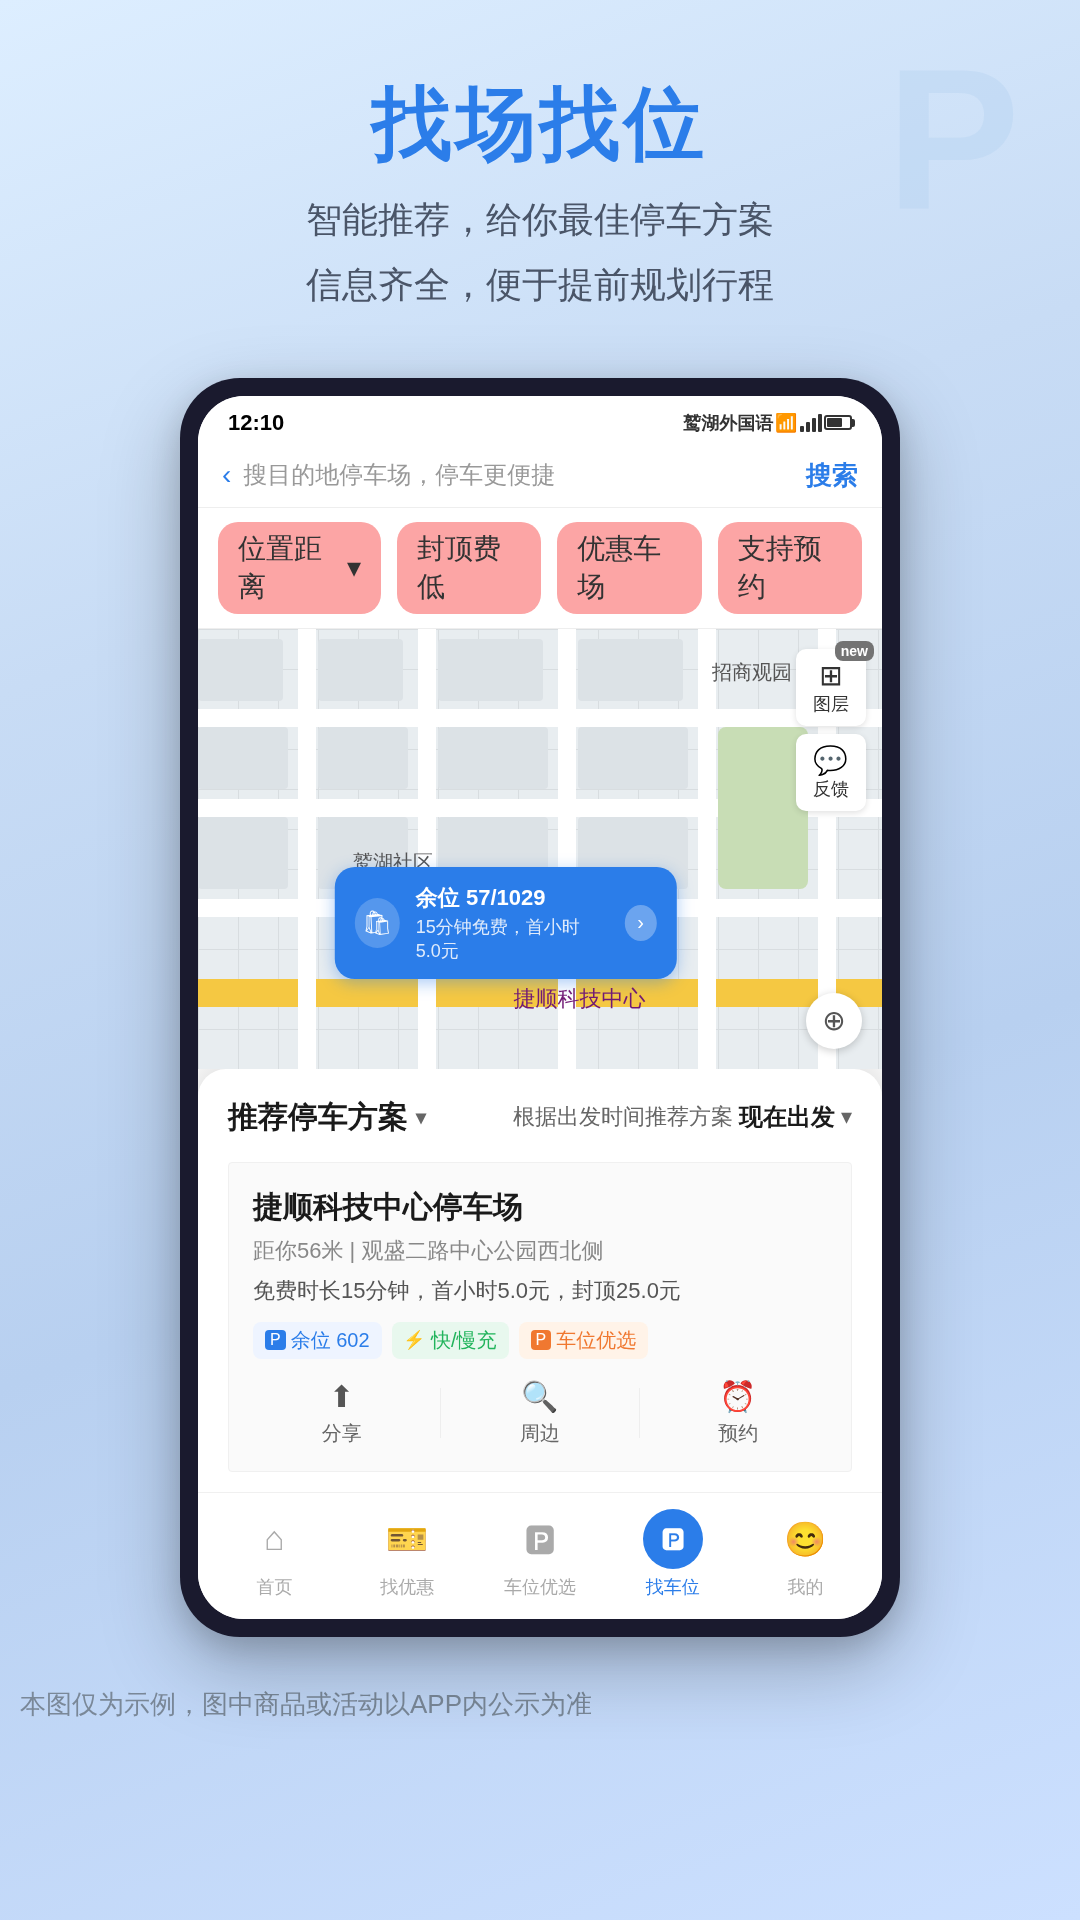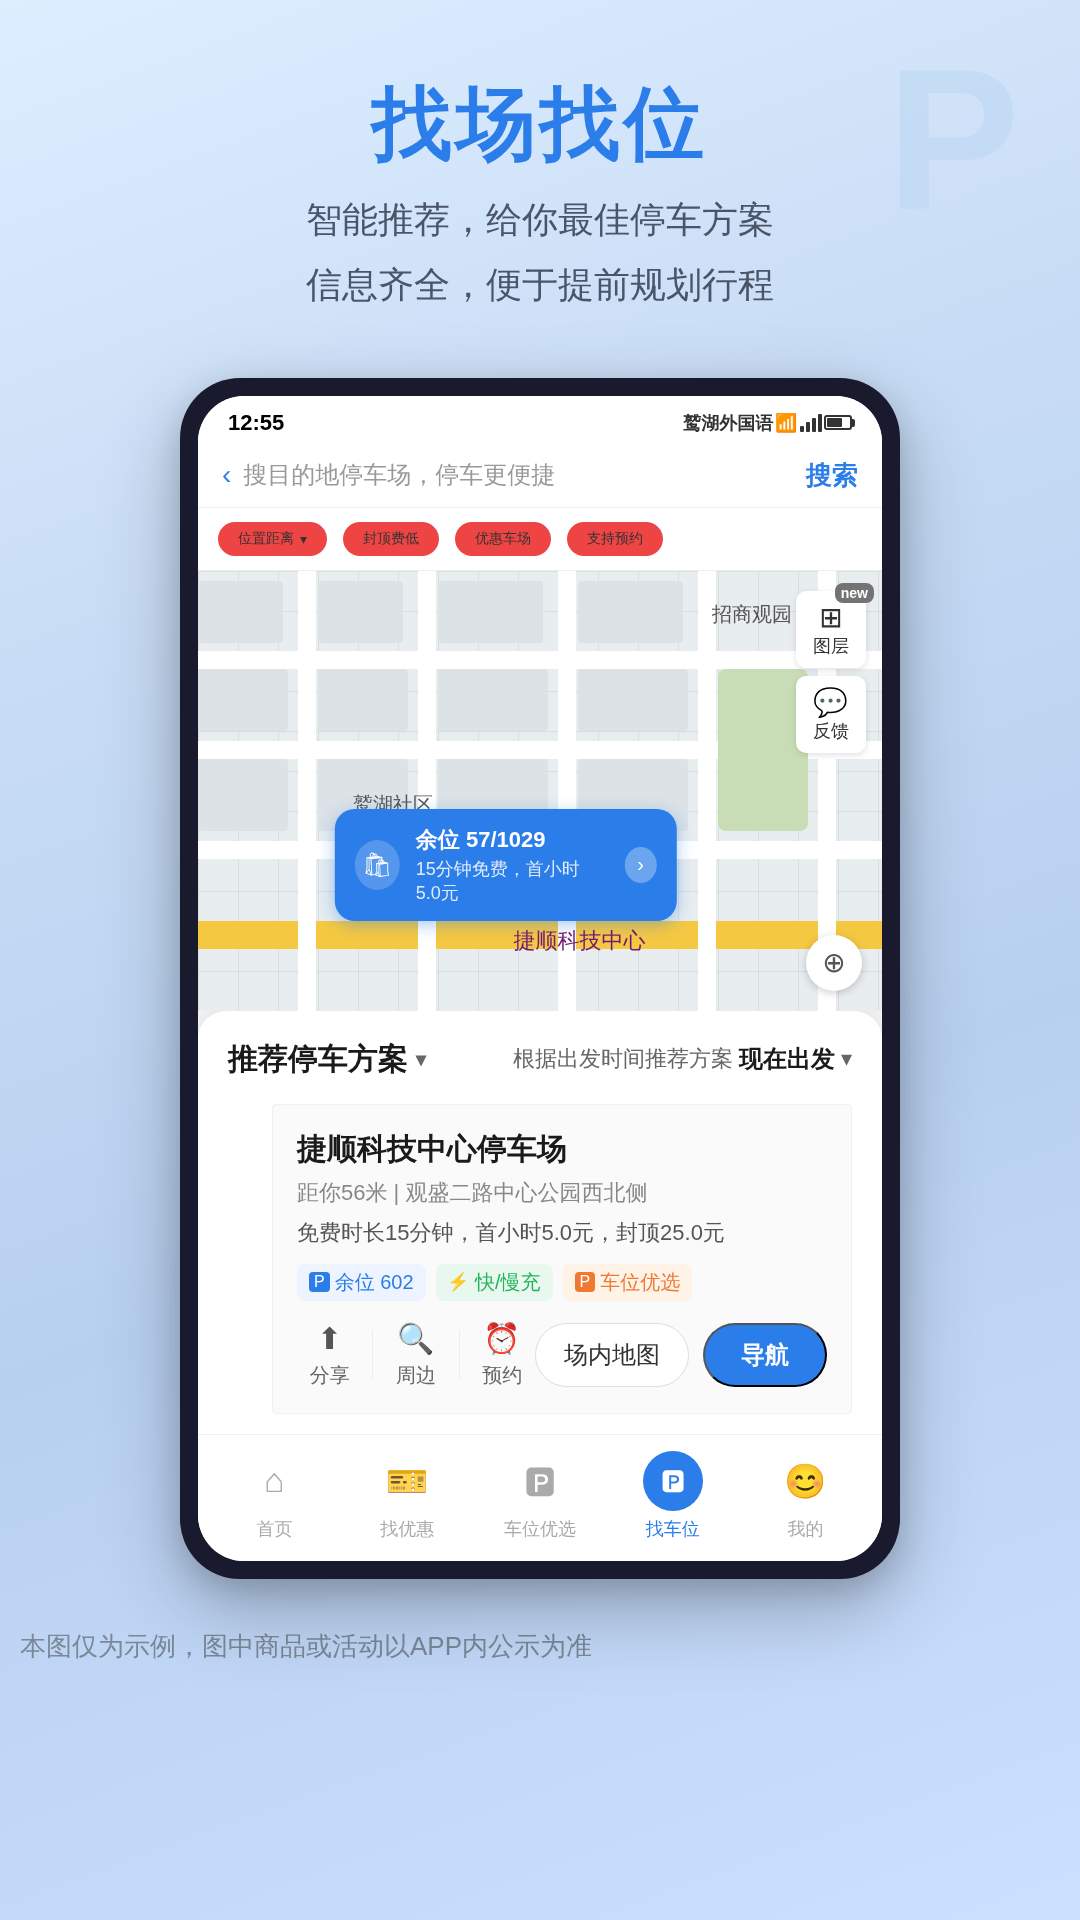--- a/index.html
+++ b/index.html
@@ -152,24 +152,24 @@
 
     
     .filter-tabs {
       background: white;
       display: flex;
       gap: 16px;
       padding: 14px 20px;
       border-bottom: 1px solid #eee;
     }
     .filter-tab {
-      background: #ef4444;
+      background: #fca5a5;
       border-radius: 20px;
       padding: 8px 20px;
-      font-size: 14px;
+      font-size: 28px;
       color: #333;
       display: flex;
       align-items: center;
       gap: 6px;
     }
 
     
     .map-area {
       position: relative;
       height: 440px;
@@ -398,21 +398,20 @@
       color: #2b7de9;
       font-weight: 700;
     }
 
     
     .parking-card {
       background: #fafafa;
       border-radius: 4px;
       padding: 24px;
       border: 1px solid #f0f0f0;
-      margin-left: 44px;
     }
     .card-name {
       font-size: 30px;
       font-weight: 700;
       color: #1a1a1a;
       margin-bottom: 8px;
     }
     .card-address {
       font-size: 22px;
       color: #888;
@@ -566,21 +565,21 @@
     <span>智能推荐，给你最佳停车方案</span><br>
     <span>信息齐全，便于提前规划行程</span>
   </p>
 </div>
 
 <div class="phone-wrapper">
   <div class="phone-frame">
     <div class="phone-screen">
 
       <div class="status-bar">
-        <span>12:55</span>
+        <span>12:10</span>
         <div class="status-right">
           <span class="status-location">鹫湖外国语</span>
           <span>📶</span>
           <div class="signal-bars">
             <div class="signal-bar" style="height:6px"></div>
             <div class="signal-bar" style="height:10px"></div>
             <div class="signal-bar" style="height:14px"></div>
             <div class="signal-bar" style="height:18px"></div>
           </div>
           <div class="battery-icon">
@@ -714,24 +713,20 @@
             <div class="action-divider"></div>
             <div class="action-btn">
               <span class="action-icon">🔍</span>
               <span class="action-label">周边</span>
             </div>
             <div class="action-divider"></div>
             <div class="action-btn">
               <span class="action-icon">⏰</span>
               <span class="action-label">预约</span>
             </div>
-            <div class="nav-actions">
-              <button class="map-btn">场内地图</button>
-              <button class="nav-btn">导航</button>
-            </div>
           </div>
         </div>
       </div>
 
       <div class="bottom-nav">
         <div class="nav-item">
           <div class="nav-icon-wrapper">
             <span class="nav-icon">⌂</span>
           </div>
           <span class="nav-label">首页</span>

